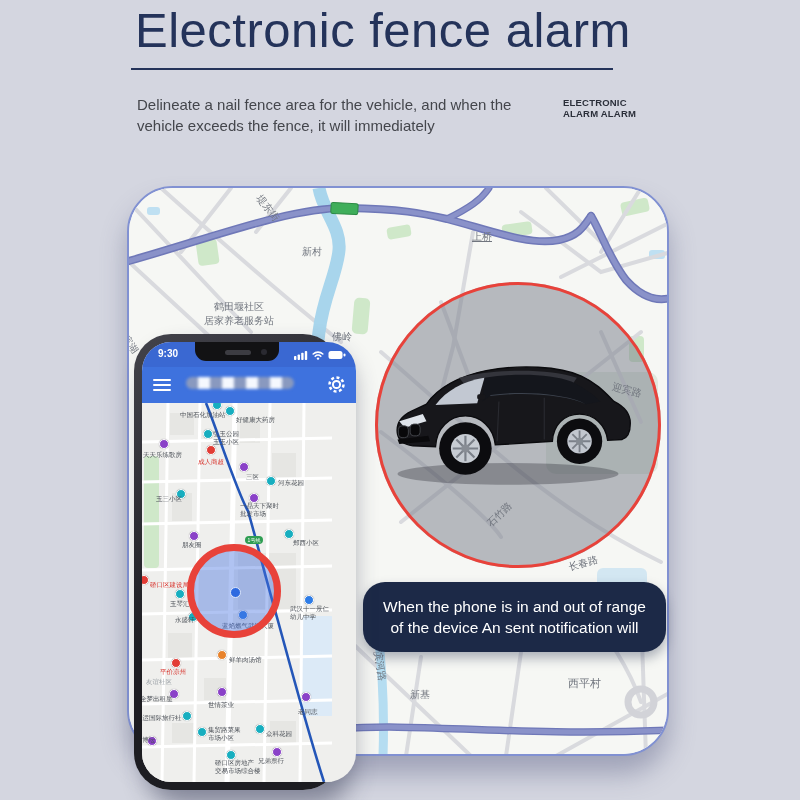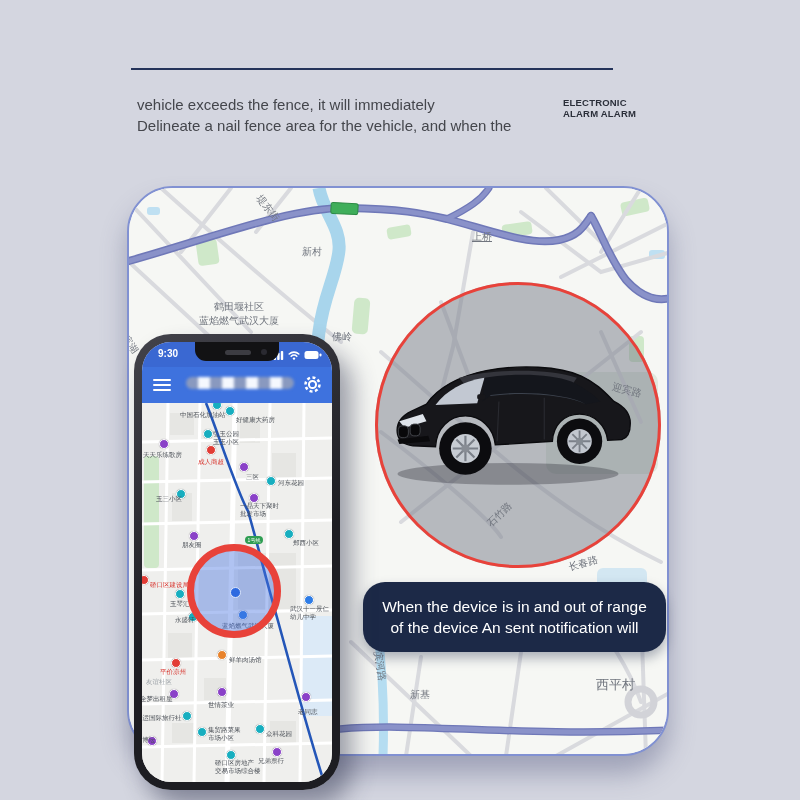--- a/index.html
+++ b/index.html
@@ -31,21 +31,21 @@
   
   #infobox{position:absolute;left:363px;top:582px;width:303px;height:70px;border-radius:22px;
          background:var(--infoBg,#1c2947);color:#fff;font-size:15.5px;line-height:21px;
          display:flex;flex-direction:column;justify-content:center;text-align:center;
          box-shadow:0 6px 12px rgba(30,40,70,0.35);}
 
   
   #phone{position:absolute;left:134px;top:334px;width:206px;height:456px;border-radius:37px;
          background:linear-gradient(145deg,#43434b,#1d1d22 55%);
          box-shadow:12px 16px 24px rgba(40,45,70,0.45);}
-  #screen{position:absolute;left:8px;top:8px;width:190px;height:440px;border-radius:29px;
+  #screen{position:absolute;left:8px;top:8px;width:214px;height:440px;border-radius:29px;
          overflow:hidden;background:#efefed;}
   .statusbar{position:absolute;left:0;top:0;width:100%;height:25px;background:var(--statusBlue,#3a68d2);}
   .appbar{position:absolute;left:0;top:25px;width:100%;height:36px;background:var(--headerBlue,#3e72de);}
   .notch{position:absolute;left:53px;top:0;width:84px;height:19px;background:#121214;
          border-radius:0 0 11px 11px;}
   .speaker{position:absolute;left:30px;top:8px;width:26px;height:5px;border-radius:3px;background:#3c3c42;}
   .cam{position:absolute;right:12px;top:7px;width:6px;height:6px;border-radius:50%;background:#2a2a31;}
   .time{position:absolute;left:16px;top:6px;font-size:10px;font-weight:700;color:#fff;}
   .sticons{position:absolute;right:10px;top:8px;display:flex;gap:4px;align-items:flex-end;}
   .burger{position:absolute;left:11px;top:12px;width:18px;height:12px;display:flex;
@@ -68,24 +68,25 @@
   #fence-dot{position:absolute;left:88px;top:245px;width:9px;height:9px;border-radius:50%;
        background:#2e6ae0;border:1.5px solid #dfe8fb;}
   .metro-badge{position:absolute;left:103px;top:194px;width:18px;height:8px;border-radius:4px;
        background:#2f9e53;color:#fff;font-size:5px;line-height:8px;text-align:center;}
 </style>
 </head>
 <body style="--pageBg: #d4d6e0; --titleNavy: #24335a; --panelBorder: #8191d2; --fenceRed: #e8423a; --fenceBlue: rgba(66,112,224,0.42); --statusBlue: #3a68d2; --headerBlue: #3e72de; --infoBg: #1c2947; --highway: #8a92c9; --river: #a8d5ec; --park: #cfe8c9;">
 
 <div id="page">
 
+  <div class="title">Electronic fence alarm</div>
   <div class="title-underline"></div>
   <div class="desc">
+      <div>Delineate a nail fence area for the vehicle, and when the</div>
       <div>vehicle exceeds the fence, it will immediately</div>
-      <div>Delineate a nail fence area for the vehicle, and when the</div>
     </div>
   <div class="fence-tag">
       <div>ELECTRONIC</div>
       <div>ALARM ALARM</div>
     </div>
 
   <div id="panel">
     <svg id="bigmap" width="542" height="570" viewBox="0 0 542 570">
 
       <rect x="0" y="0" width="542" height="570" fill="#f6f7f4"></rect>
@@ -142,23 +143,23 @@
 
       <rect x="202" y="15" width="27" height="11" rx="2" fill="#3fae5a" stroke="#2c8a44" transform="rotate(3 215 20)"></rect>
 
       <circle cx="389" cy="237" r="143" fill="rgba(122,128,140,0.52)"></circle>
     </svg>
 
     <div id="map-labels">
         <div class="map-label" style="left: 173px; top: 57px;">新村</div>
         <div class="map-label" style="left: 343px; top: 42px; text-decoration: underline;">上桥</div>
         <div class="map-label center" style="left: 60px; top: 112px;">鹤田堰社区
-蓝焰燃气武汉大厦</div>
+居家养老服务站</div>
         <div class="map-label" style="left: 203px; top: 142px;">佛岭</div>
-        <div class="map-label" style="left: 439px; top: 488px; font-size: 13px; margin-left: 28px;">西平村</div>
+        <div class="map-label" style="left: 439px; top: 488px; font-size: 11px;">西平村</div>
         <div class="map-label" style="left: 281px; top: 500px;">新基</div>
         <div class="map-label" style="left: 485px; top: 192px; transform: rotate(14deg);">迎宾路</div>
         <div class="map-label" style="left: 355px; top: 332px; transform: rotate(-44deg);">石竹路</div>
         <div class="map-label" style="left: 438px; top: 373px; transform: rotate(-16deg);">长春路</div>
         <div class="map-label" style="left: 255px; top: 462px; transform: rotate(80deg);">滨河路</div>
         <div class="map-label" style="left: 135px; top: 4px; transform: rotate(52deg);">堤东街</div>
         <div class="map-label" style="left: 1px; top: 144px; transform: rotate(55deg);">滨湖</div>
       </div>
 
     <svg id="car-svg" width="272" height="154" viewBox="0 0 300 170">
@@ -185,21 +186,21 @@
       <path d="M30,92 L56,84 L60,92 L36,99 Z" fill="#dfe4ea"></path>
       <rect x="29" y="97" width="11" height="13" rx="4" fill="#08080a" stroke="#45474d"></rect>
       <rect x="42" y="95" width="11" height="13" rx="4" fill="#08080a" stroke="#45474d"></rect>
       <path d="M28,112 L62,108 L64,114 L30,117 Z" fill="#0a0a0c"></path>
     </svg>
 
     <div id="fence-ring-big"></div>
   </div>
 
   <div id="infobox">
-      <div>When the device is in and out of range</div>
+      <div>When the phone is in and out of range</div>
       <div>of the device An sent notification will</div>
     </div>
 
   <div id="phone">
     <div id="screen">
 
       <svg id="phonemap-svg" width="190" height="379" viewBox="0 0 190 379">
         <rect x="0" y="0" width="190" height="379" fill="#efefed"></rect>
 
         <g fill="#e6e6e3">

